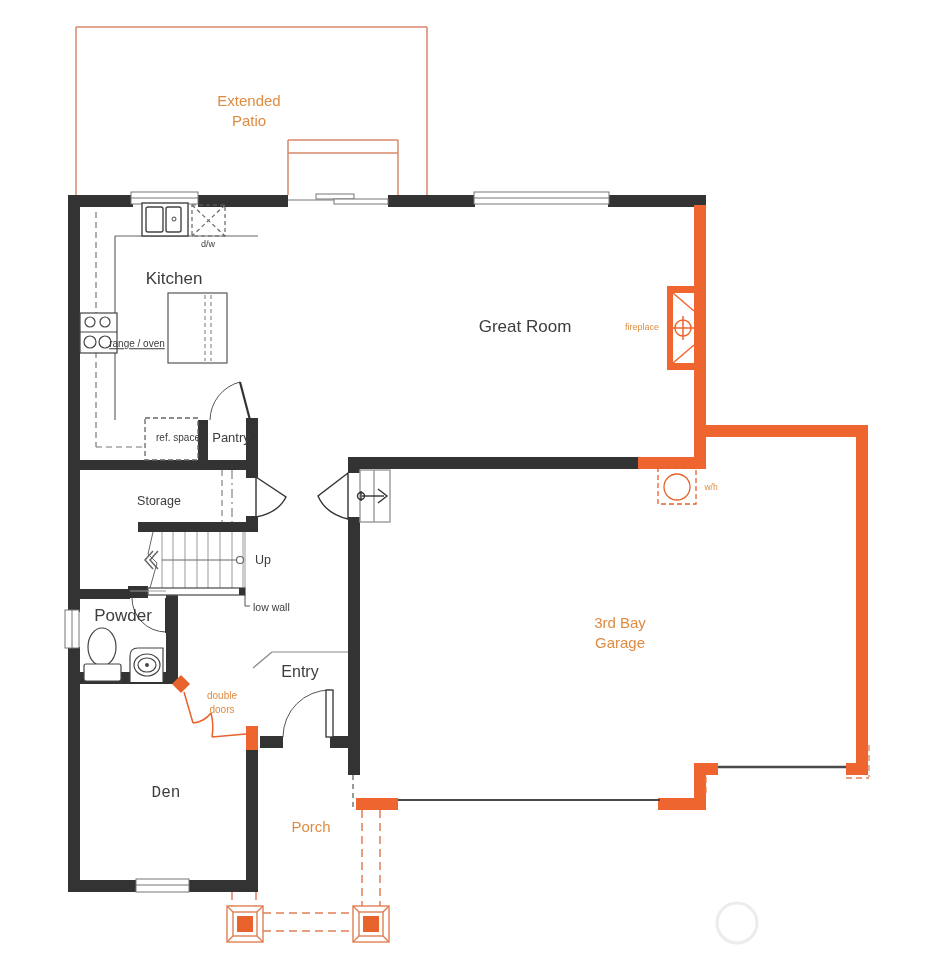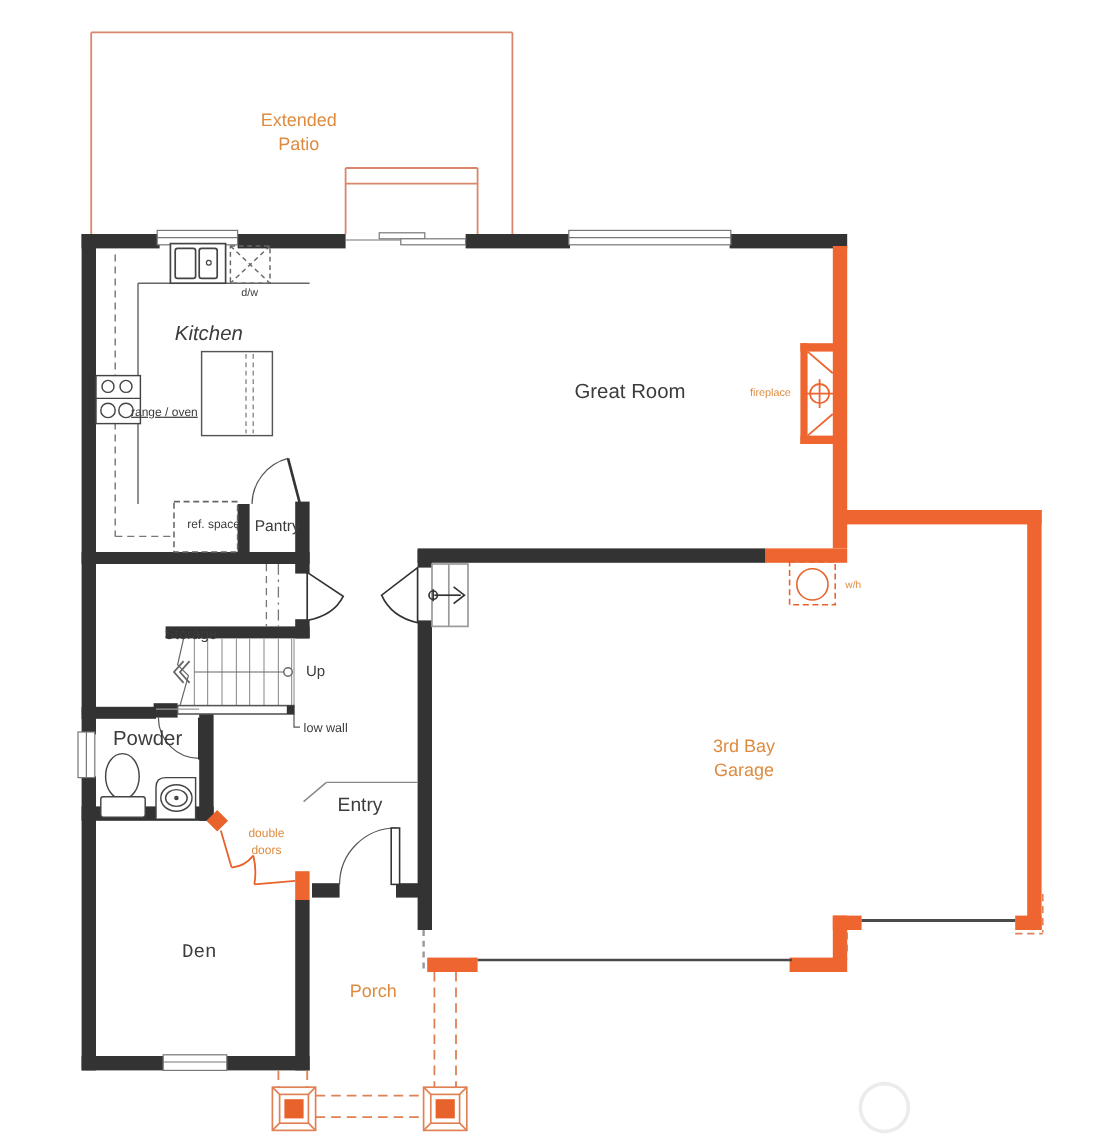--- a/index.html
+++ b/index.html
@@ -278,28 +278,28 @@
 
   <g stroke="#e8622c" stroke-width="1.3" fill="none">
     <rect x="658" y="468" width="38" height="36" stroke-dasharray="5 3"></rect>
     <circle cx="677" cy="487" r="13"></circle>
   </g>
 
   <circle cx="737" cy="923" r="20" stroke="#ececec" stroke-width="3" fill="none"></circle>
 </svg>
 
   <div class="label orange room-sm" style="left:249px;top:111px;width:90px;">Extended Patio</div>
-  <div class="label room" style="left:174px;top:279px;font-style:italic;">Kitchen</div>
+  <div class="label room" style="left:174px;top:279px;">Kitchen</div>
   <div class="label micro" style="left:208px;top:244px;">d/w</div>
   <div class="label tiny" style="left:137px;top:344px;width:56px;text-decoration:underline;">range / oven</div>
   <div class="label room" style="left:525px;top:327px;">Great Room</div>
   <div class="label orange micro" style="left:642px;top:327px;">fireplace</div>
   <div class="label tiny" style="left:178px;top:438px;width:46px;">ref. space</div>
   <div class="label" style="left:231px;top:438px;font-size:13px;">Pantry</div>
-  <div class="label note" style="left:159px;top:501px;margin-top:28px;">Storage</div>
+  <div class="label note" style="left:159px;top:501px;">Storage</div>
   <div class="label note" style="left:263px;top:560px;">Up</div>
   <div class="label left" style="left:253px;top:607px;font-size:10.5px;">low wall</div>
   <div class="label room" style="left:123px;top:616px;">Powder</div>
   <div class="label room" style="left:300px;top:672px;font-size:16px;">Entry</div>
   <div class="label orange tiny" style="left:222px;top:702px;width:48px;">double doors</div>
   <div class="label room" style="left:166px;top:794px;font-size:16px;font-family:Liberation Mono, monospace;">Den</div>
   <div class="label orange room-sm" style="left:311px;top:827px;">Porch</div>
   <div class="label orange room-sm" style="left:620px;top:633px;width:84px;">3rd Bay Garage</div>
   <div class="label orange" style="left:711px;top:488px;font-size:8.5px;">w/h</div>
 </div>

